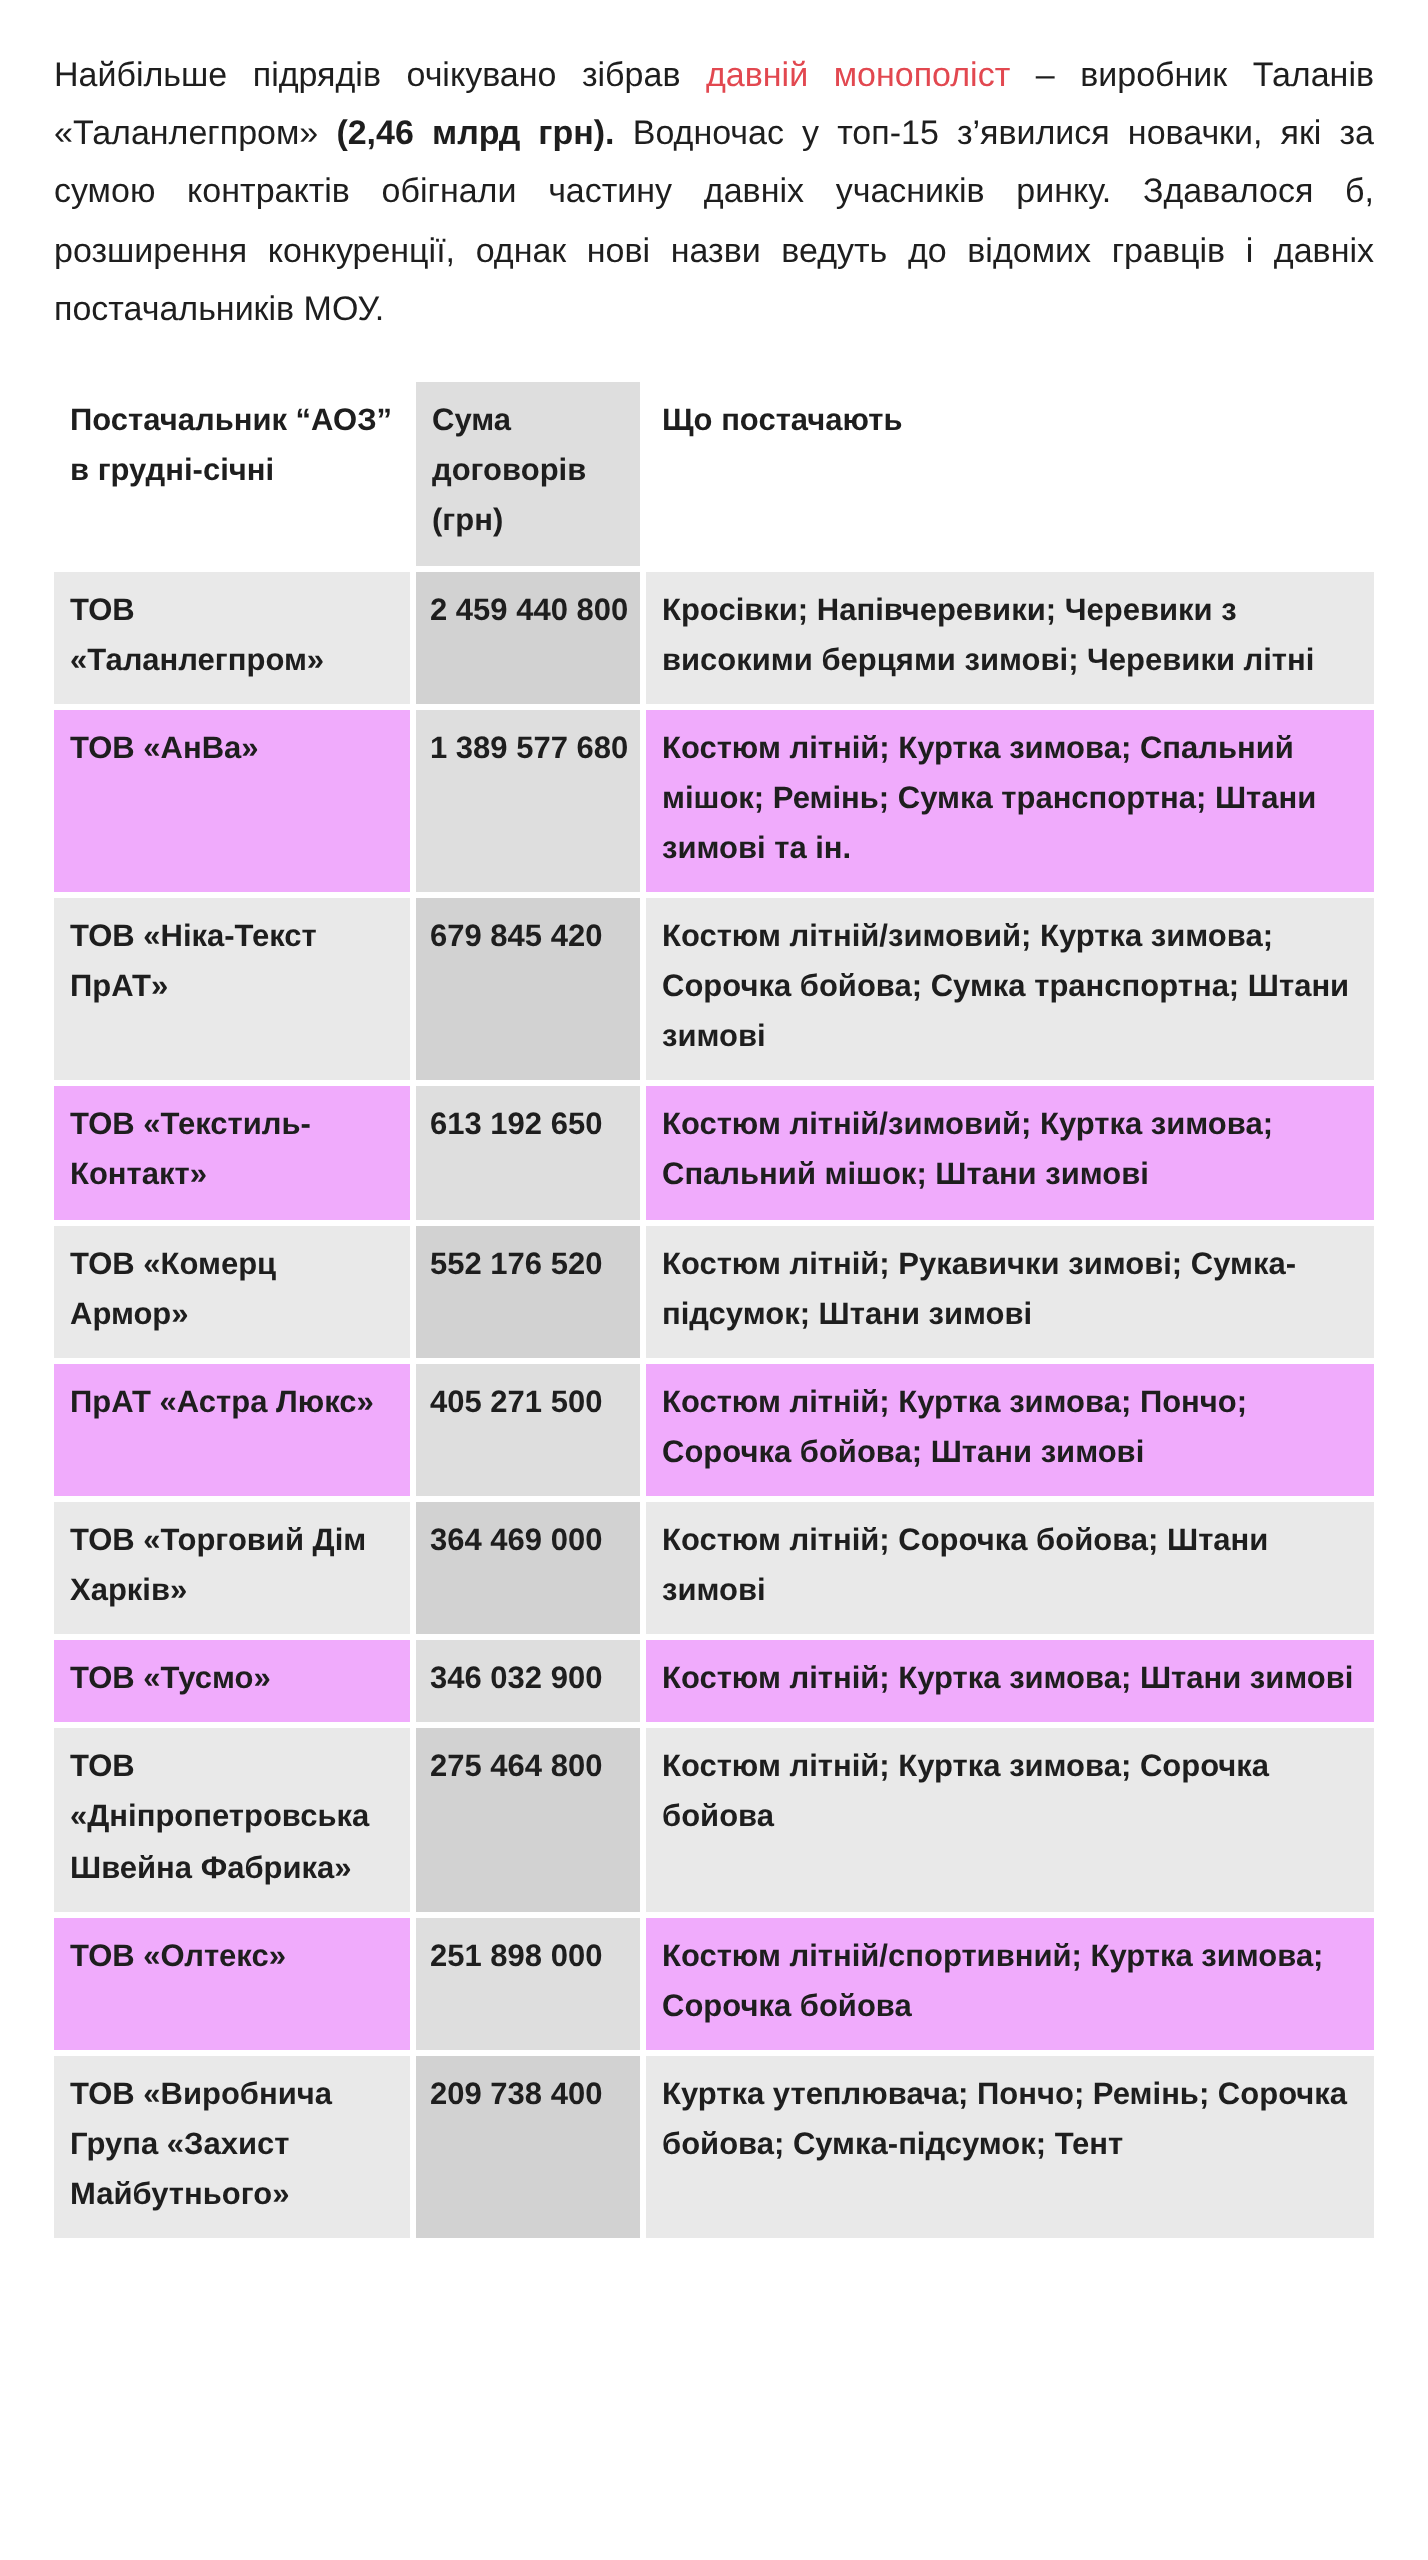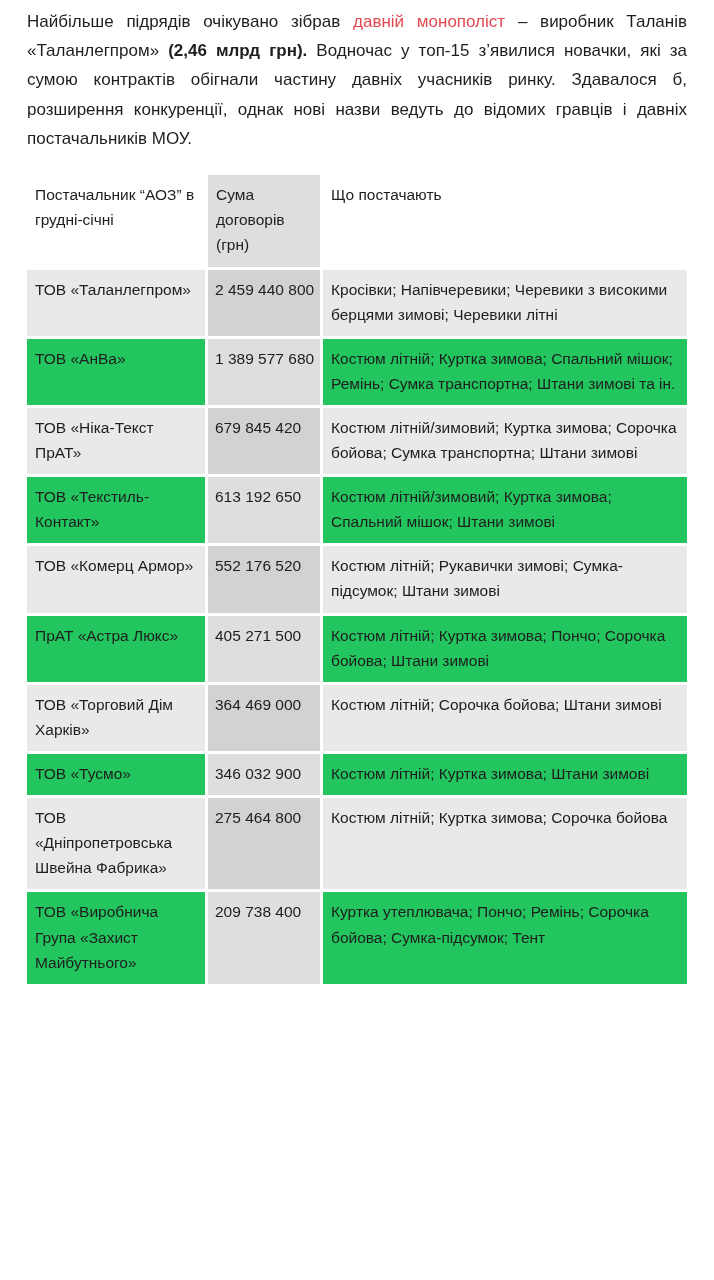--- a/index.html
+++ b/index.html
@@ -13,21 +13,21 @@
     color: var(--text, #1e1e1e);
     -webkit-font-smoothing: antialiased;
   }
   .page {
     padding: 7px 27px 20px 27px;
   }
   .intro {
     font-size: 17px;
     line-height: 1.72;
     text-align: justify;
-    margin: 0 0 19px 0;
+    margin: 16px 0 19px 0;
   }
   .intro .red-link {
     color: var(--accent, #e24850);
     text-decoration: none;
     cursor: pointer;
   }
   .intro b {
     font-weight: bold;
   }
   .table-wrap {
@@ -41,32 +41,32 @@
     font-size: 15.5px;
     line-height: 1.62;
   }
   col.c1 { width: 178px; }
   col.c2 { width: 112px; }
   col.c3 { width: auto; }
   th, td {
     padding: 7px 8px 9px 8px;
     text-align: left;
     vertical-align: top;
-    font-weight: normal;
+    font-weight: bold;
     word-wrap: break-word;
   }
   thead th {
-    font-weight: normal;
+    font-weight: bold;
     background: #ffffff;
   }
   thead th:nth-child(2) {
     background: var(--sum-light, #dedede);
   }
   tbody td {
-    background: #22c55e;
+    background: #f0abfc;
   }
   tbody tr:nth-child(odd) td {
     background: var(--row-gray, #e9e9e9);
   }
   tbody td:nth-child(2) {
     background: var(--sum-light, #dedede);
     white-space: nowrap;
     padding-left: 7px;
     padding-right: 17px;
     margin-top: 28px;
@@ -136,20 +136,25 @@
             <td>ТОВ «Тусмо»</td>
             <td>346 032 900</td>
             <td>Костюм літній; Куртка зимова; Штани зимові</td>
           </tr>
           <tr>
             <td>ТОВ «Дніпропетровська Швейна Фабрика»</td>
             <td>275 464 800</td>
             <td>Костюм літній; Куртка зимова; Сорочка бойова</td>
           </tr>
           <tr>
+            <td>ТОВ «Олтекс»</td>
+            <td>251 898 000</td>
+            <td>Костюм літній/спортивний; Куртка зимова; Сорочка бойова</td>
+          </tr>
+          <tr>
             <td>ТОВ «Виробнича Група «Захист Майбутнього»</td>
             <td>209 738 400</td>
             <td>Куртка утеплювача; Пончо; Ремінь; Сорочка бойова; Сумка-підсумок; Тент</td>
           </tr>
         </tbody>
     </table>
   </div>
 
 </div>
 

